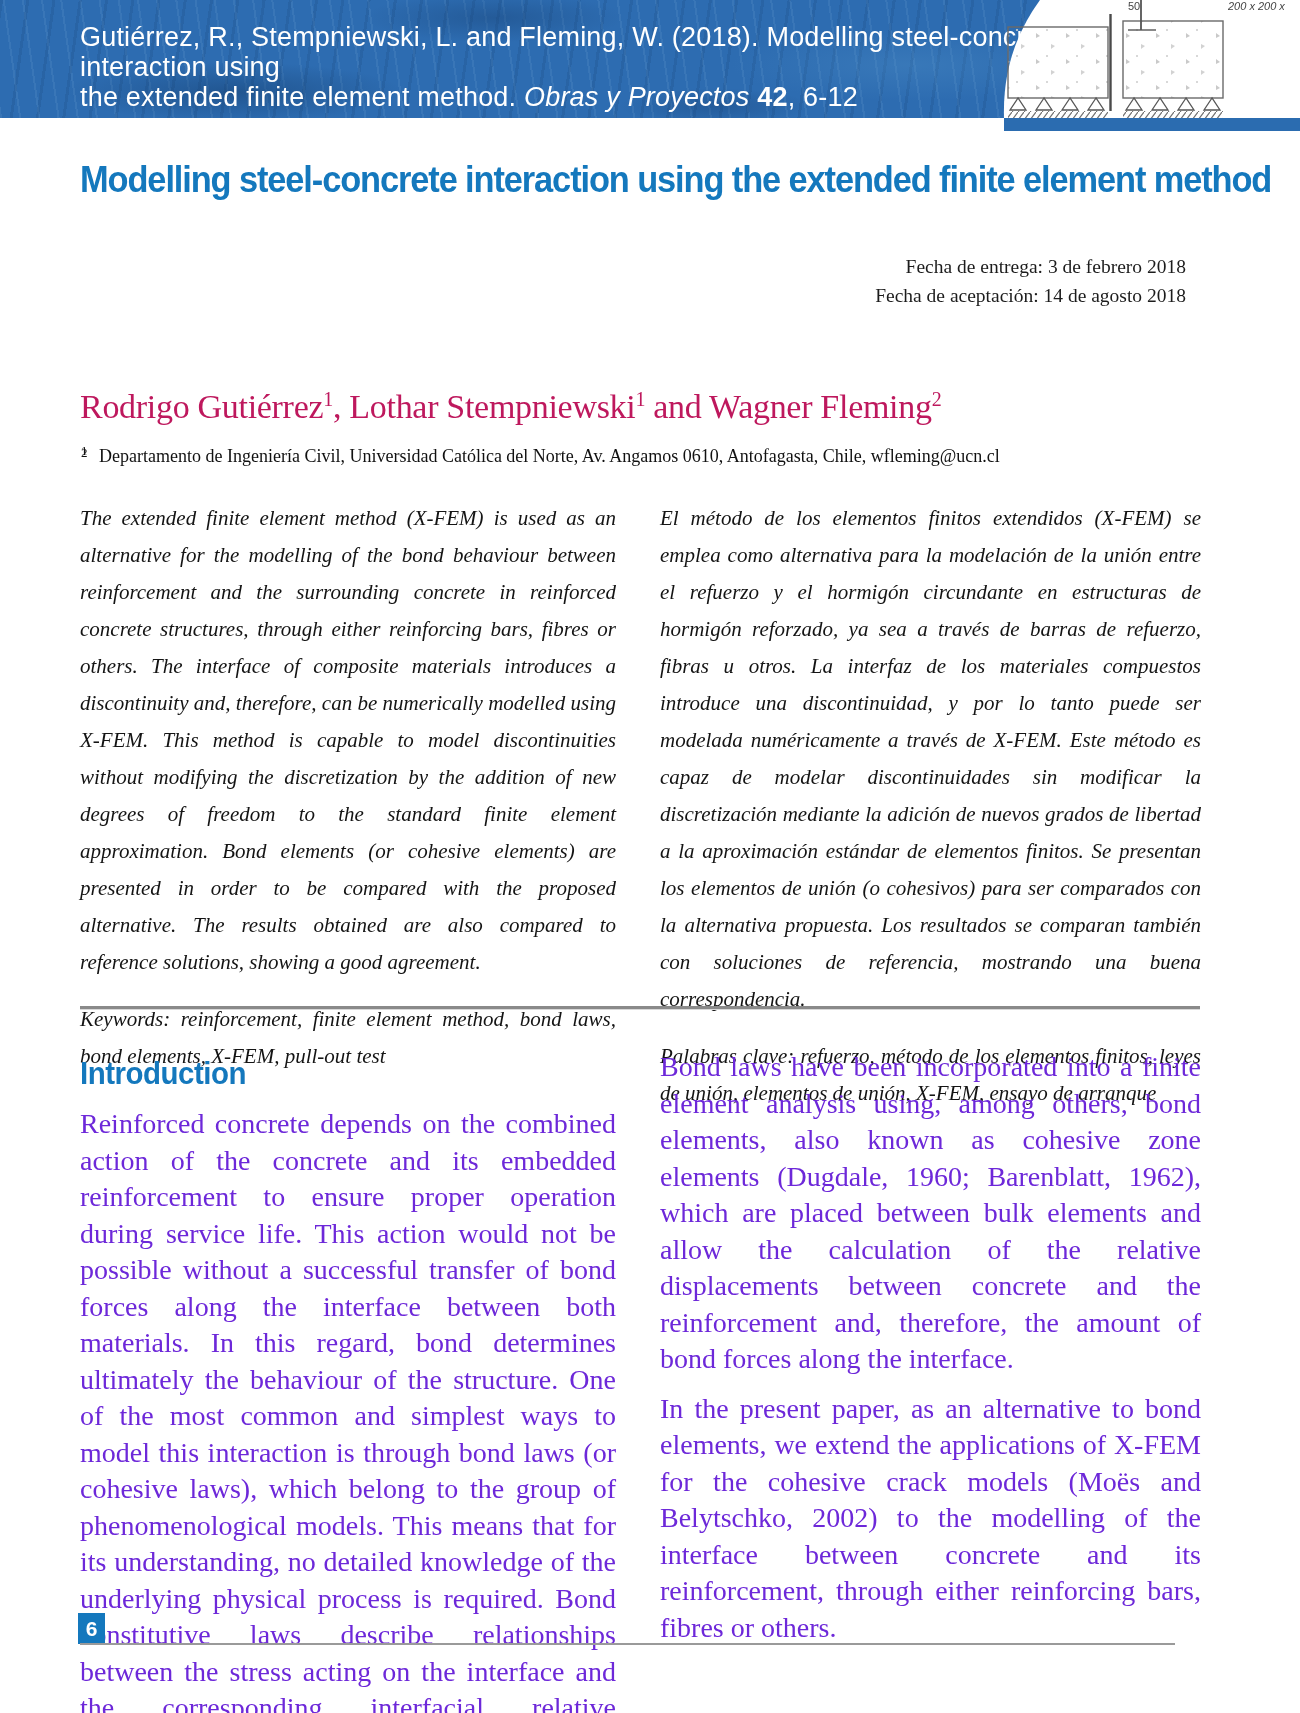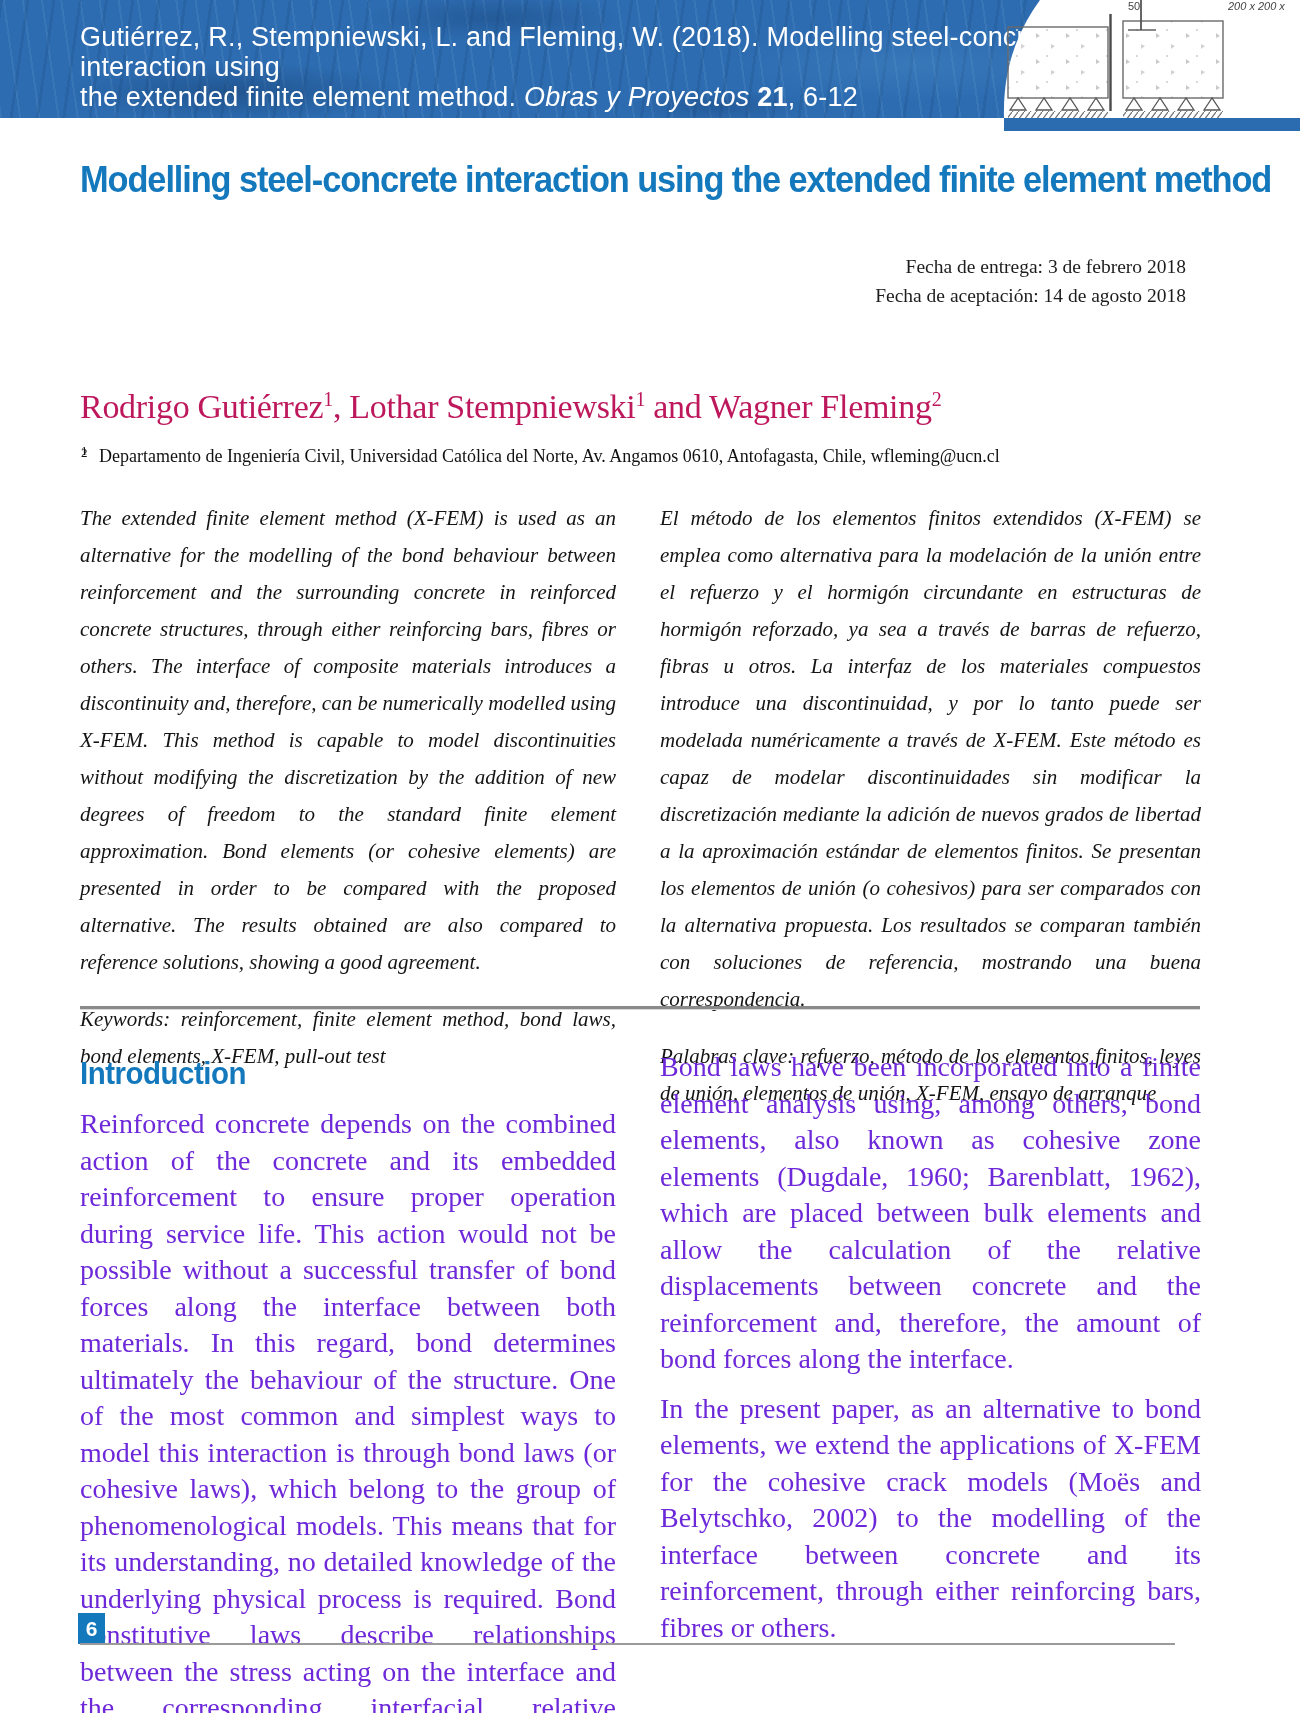--- a/index.html
+++ b/index.html
@@ -81,21 +81,21 @@
   .foot-line{position:absolute; left:80px; top:1643px; width:1095px; height:2px; background:#9a9a9a;}
 </style>
 </head>
 <body>
 
 <div class="page">
 
   <div class="banner">
     <div class="banner-text">
       <span>Gutiérrez, R., Stempniewski, L. and Fleming, W. (2018). Modelling steel-concrete interaction using</span><br>
-      <span>the extended finite element method. </span><span class="it">Obras y Proyectos </span><span class="bd">21</span><span>, 6-12</span>
+      <span>the extended finite element method. </span><span class="it">Obras y Proyectos </span><span class="bd">42</span><span>, 6-12</span>
     </div>
   </div>
 
   <svg class="corner" viewBox="0 0 300 131">
     <defs>
       <pattern id="stip" width="30" height="26" patternUnits="userSpaceOnUse">
         <path d="M6,7 l4,3 l-4,2 z" fill="#c9c9c9"></path>
         <path d="M21,18 l4,2 l-4,3 z" fill="#d2d2d2"></path>
         <circle cx="17" cy="4" r="1.1" fill="#cfcfcf"></circle>
       </pattern>

